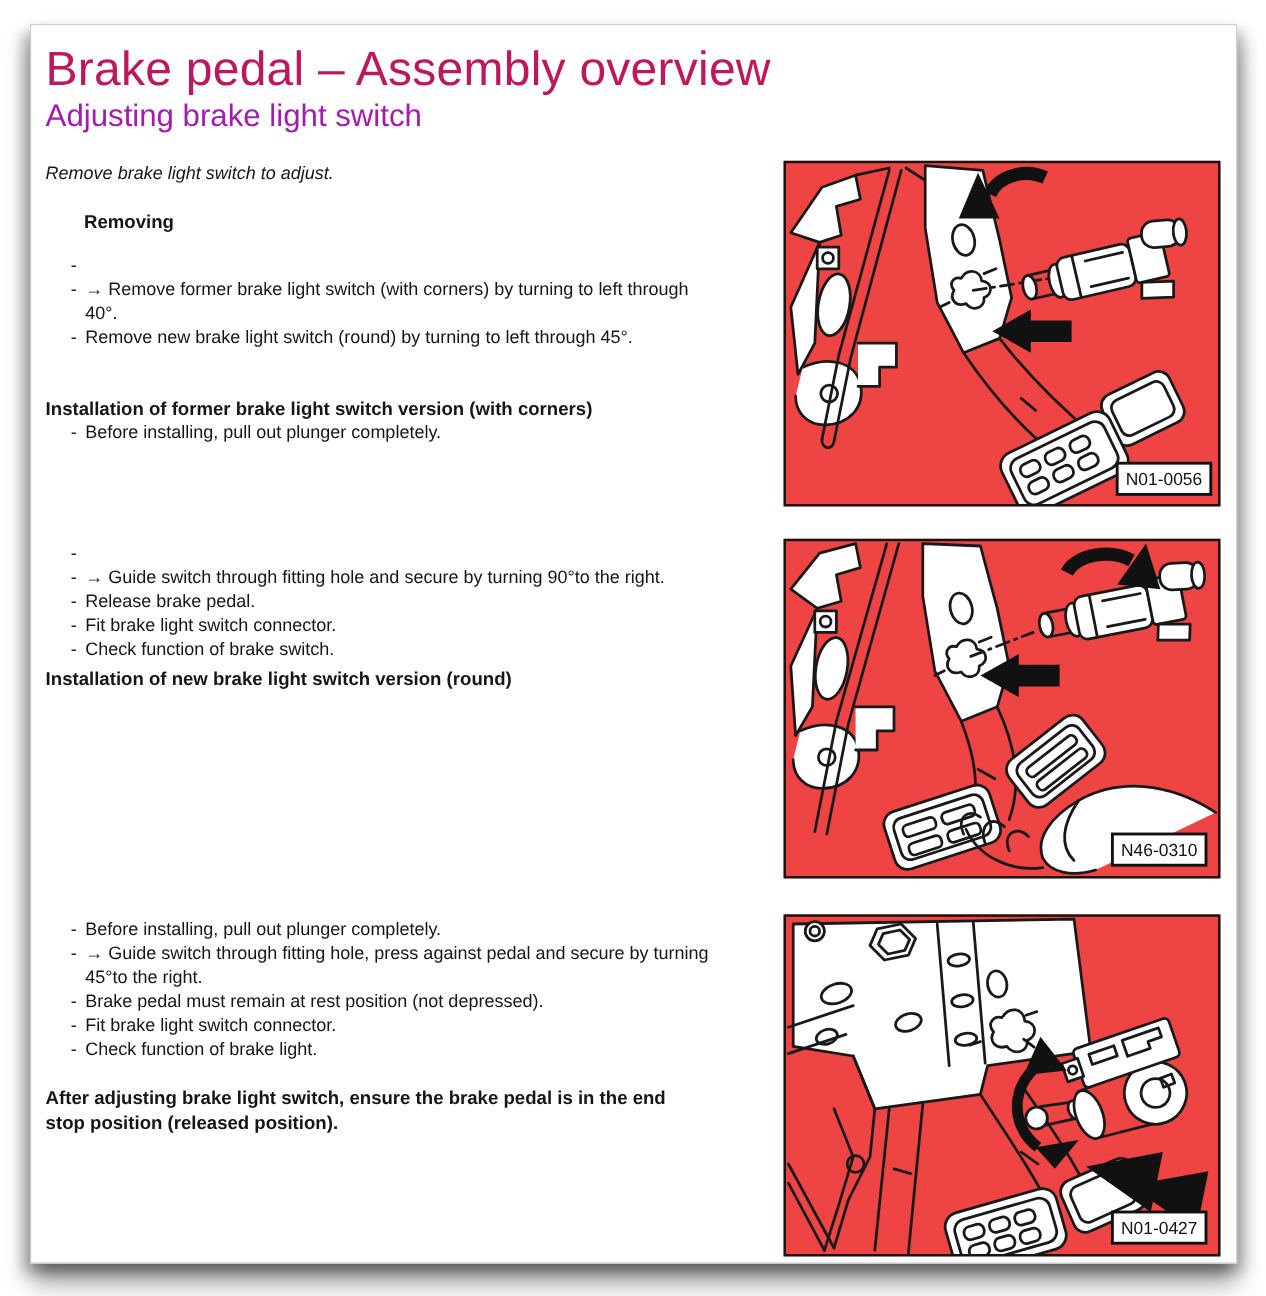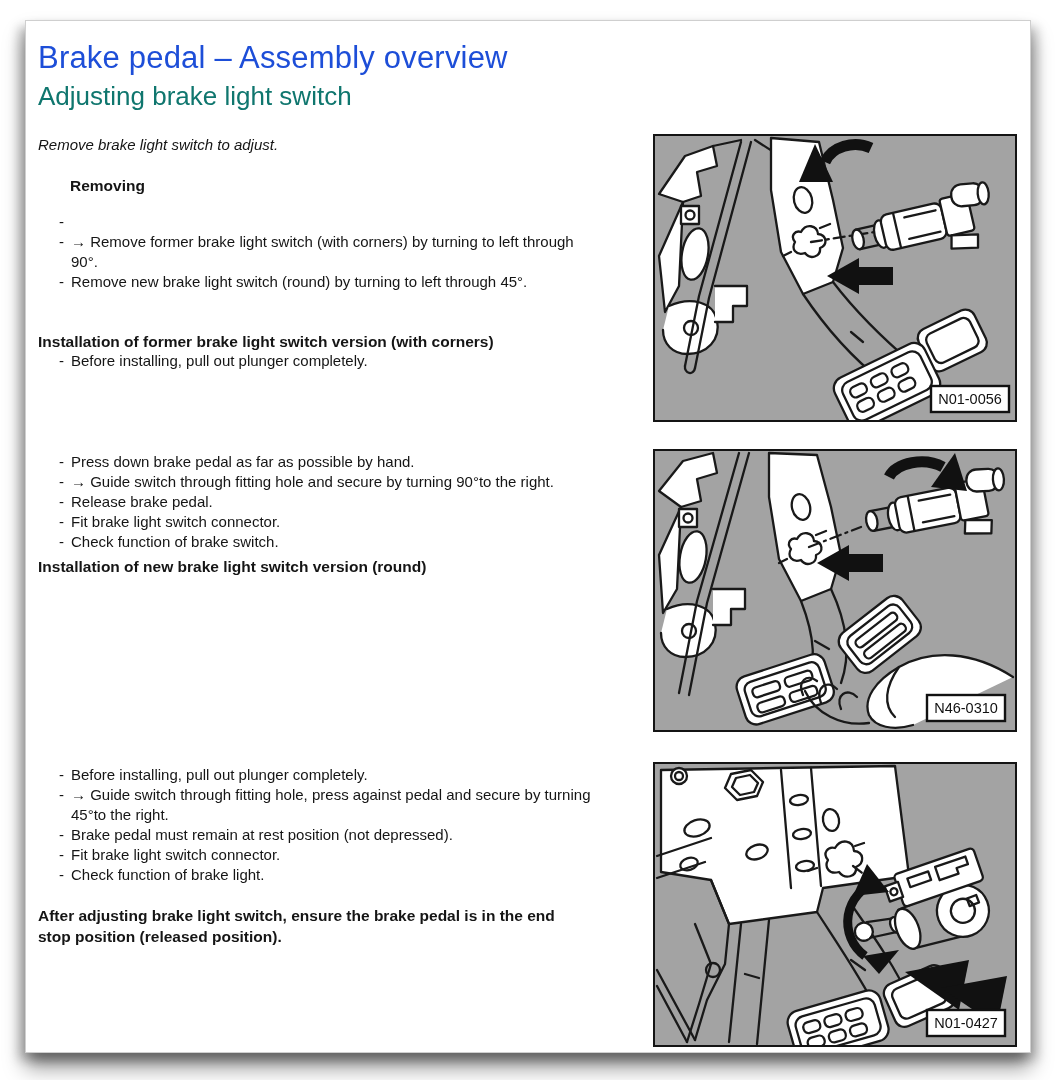--- a/index.html
+++ b/index.html
@@ -9,25 +9,25 @@
     font-family:"Liberation Sans", sans-serif;
     color:#151515;
   }
   .page {
     position:absolute; left:25px; top:20px; width:1006px; height:1033px;
     background:#ffffff; border:1px solid #cfcfcf; box-sizing:border-box;
     box-shadow:-6px 7px 10px rgba(0,0,0,0.22), 6px 7px 10px rgba(0,0,0,0.20), 0 15px 20px rgba(0,0,0,0.40);
   }
   .title {
     position:absolute; left:12px; top:20px;
-    font-size:31px; line-height:34px; color:#1d4ed8; white-space:nowrap; letter-spacing:0.2px;
+    font-size:40px; line-height:34px; color:#be185d; white-space:nowrap; letter-spacing:0.2px;
   }
   .subtitle {
     position:absolute; left:12px; top:60px;
-    font-size:26px; line-height:30px; color:#0f766e; white-space:nowrap;
+    font-size:26px; line-height:30px; color:#a21caf; white-space:nowrap;
   }
   .intro {
     position:absolute; left:12px; top:114px;
     font-size:15px; font-style:italic; line-height:19px;
   }
   .h3 {
     position:absolute; left:12px;
     font-weight:bold; font-size:15.5px; line-height:20px; white-space:nowrap;
   }
   .h-removing { top:155px;margin-left:32px; }
@@ -40,21 +40,21 @@
   .list-removing     { top:191px; }
   .list-former-prep  { top:330px; }
   .list-former-steps { top:431px; }
   .list-new-steps    { top:744px; }
   .note {
     position:absolute; left:12px; top:884px; width:540px;
     font-weight:bold; font-size:15.5px; line-height:21px;
   }
   .fig {
     position:absolute; left:627px; width:364px;
-    border:2.5px solid #141414; box-sizing:border-box; background:#a3a3a3;
+    border:2.5px solid #141414; box-sizing:border-box; background:#ef4444;
   }
   .fig svg { display:block; width:100%; height:100%; }
   .fig1 { top:113px; height:288px; }
   .fig2 { top:428px; height:283px; }
   .fig3 { top:741px; height:285px; }
   .figlabel { font-size:14.5px; font-family:"Liberation Sans", sans-serif; fill:#111; }
 </style>
 </head>
 <body>
 
@@ -66,41 +66,40 @@
     <div class="intro">Remove brake light switch to adjust.</div>
 
     <div class="h3 h-removing">Removing</div>
 
     <div class="ulist list-removing">
       <div class="li">
           <span class="dash">-</span>
         </div>
       <div class="li">
           <span class="dash">-</span>
-          <span class="li-text">→ Remove former brake light switch (with corners) by turning to left through 90°.</span>
+          <span class="li-text">→ Remove former brake light switch (with corners) by turning to left through 40°.</span>
         </div>
       <div class="li">
           <span class="dash">-</span>
           <span class="li-text">Remove new brake light switch (round) by turning to left through 45°.</span>
         </div>
     </div>
 
     <div class="h3 h-former">Installation of former brake light switch version (with corners)</div>
 
     <div class="ulist list-former-prep">
       <div class="li">
           <span class="dash">-</span>
           <span class="li-text">Before installing, pull out plunger completely.</span>
         </div>
     </div>
 
     <div class="ulist list-former-steps">
       <div class="li">
           <span class="dash">-</span>
-          <span class="li-text">Press down brake pedal as far as possible by hand.</span>
         </div>
       <div class="li">
           <span class="dash">-</span>
           <span class="li-text">→ Guide switch through fitting hole and secure by turning 90°to the right.</span>
         </div>
       <div class="li">
           <span class="dash">-</span>
           <span class="li-text">Release brake pedal.</span>
         </div>
       <div class="li">

